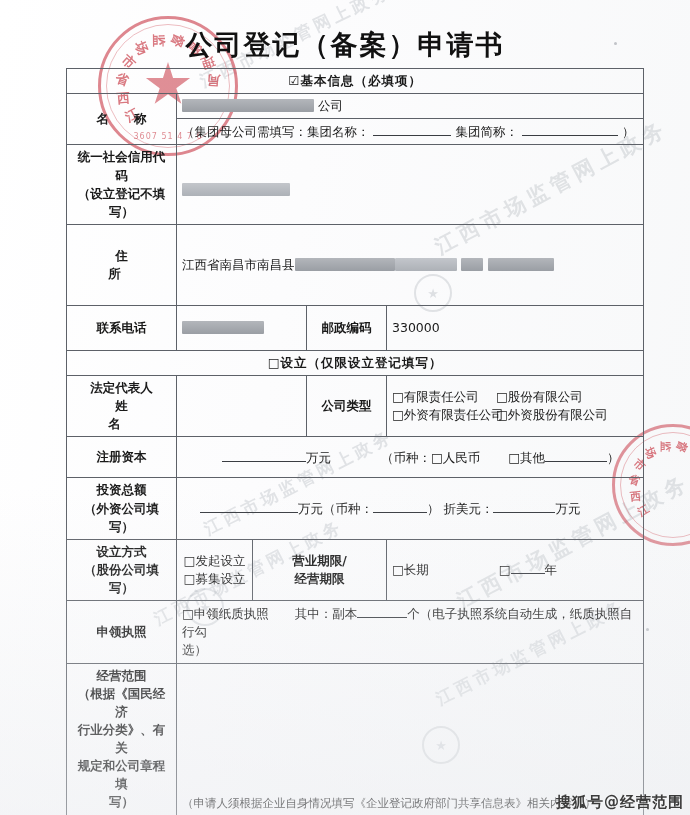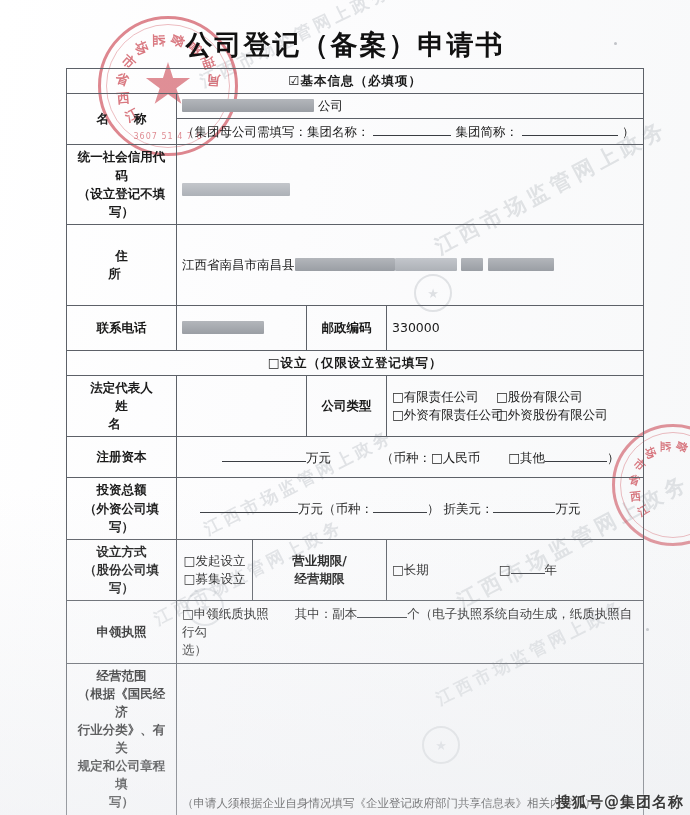--- a/index.html
+++ b/index.html
@@ -347,13 +347,13 @@
       <div style="height:82px"></div>
       <div class="scope-note">（申请人须根据企业自身情况填写《企业登记政府部门共享信息表》相关内容。）</div>
     </td>
   </tr>
 
 </tbody>
   </table>
 
 <div class="scan-shade"></div>
 
-<div class="footer-wm">搜狐号@集团名称</div>
+<div class="footer-wm">搜狐号@经营范围</div>
 
 </body></html>

